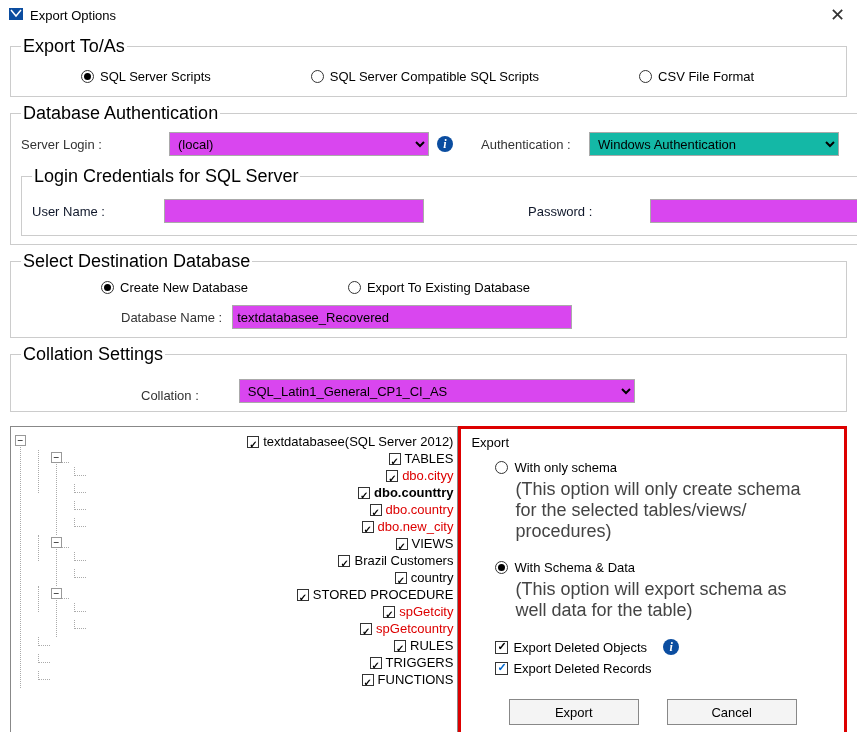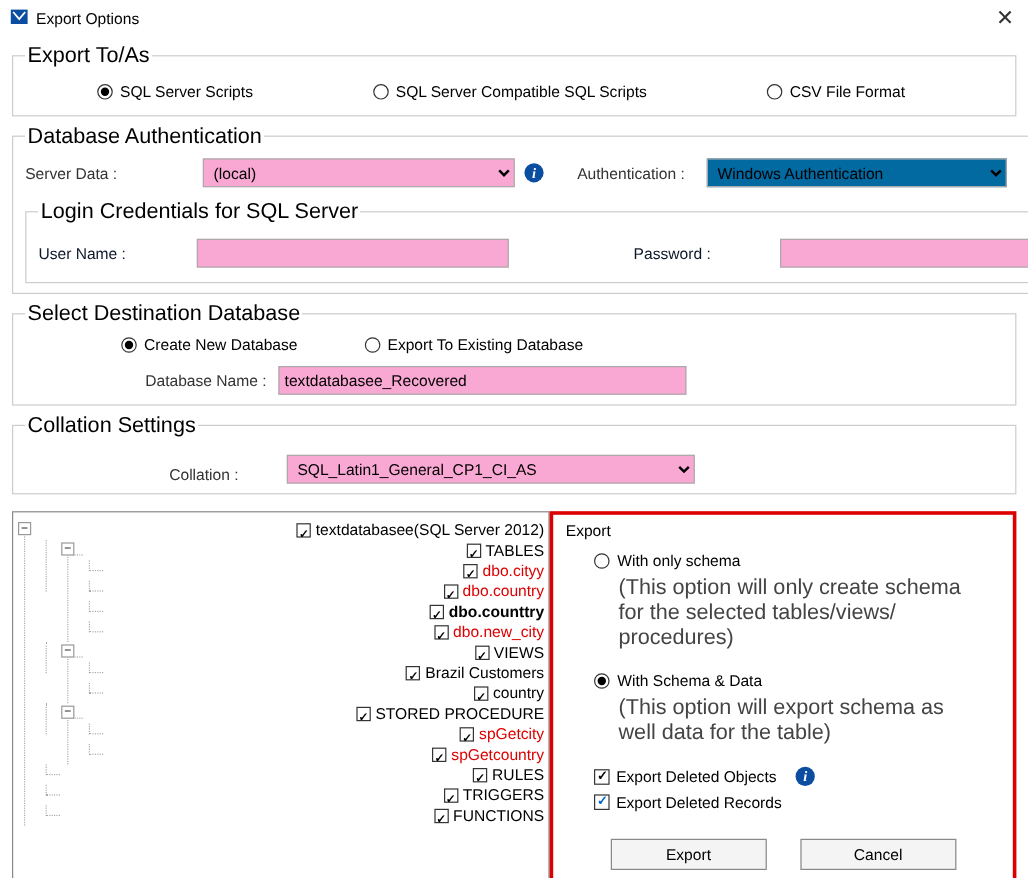--- a/index.html
+++ b/index.html
@@ -19,22 +19,22 @@
   .radio.selected .radio-circle::after { content: ""; position: absolute; width: 7px; height: 7px; background: #000; border-radius: 50%; left: 2px; top: 2px; }
 
   .checkbox { display: inline-flex; align-items: center; gap: 5px; cursor: pointer; }
   .check-box { width: 13px; height: 13px; border: 1px solid #333; position: relative; background: #fff; }
   .checkbox.checked .check-box::after { content: "✓"; position: absolute; font-size: 11px; left: 1px; top: -2px; color: #000; font-weight: bold; }
   .checkbox.checked.blue .check-box::after { color: #0066cc; }
 
   .label { color: #333; }
   .label.gray { color: #0f172a; }
 
-  select, input.txt { border: 1px solid #aaa; padding: 2px 4px; font-family: inherit; font-size: 13px; height: 24px; background: #f9a8d4; }
-  select.gray { background: #0369a1; }
+  select, input.txt { border: 1px solid #aaa; padding: 2px 4px; font-family: inherit; font-size: 13px; height: 24px; background: #d946ef; }
+  select.gray { background: #14b8a6; }
 
   .info-icon { width: 16px; height: 16px; background: #0b4da0; border-radius: 50%; color: #fff; font-weight: bold; font-family: Georgia, serif; font-size: 12px; display: inline-flex; align-items: center; justify-content: center; font-style: italic; }
 
   
   .tree-panel { border: 1px solid #888; margin: 8px 0 8px 10px; padding: 6px 4px; overflow: auto; height: 312px; width: 455px; display: inline-block; vertical-align: top; }
   .tree ul { list-style: none; padding-left: 0; margin-left: 0; }
   .tree li { position: relative; padding-left: 14px; }
   .tree li > ul { margin-left: 4px; padding-left: 18px; }
   .tree li.has-children > .expander { position: absolute; left: 0; top: 2px; width: 11px; height: 11px; border: 1px solid #999; font-size: 10px; line-height: 9px; text-align: center; background: #fff; cursor: pointer; }
   .tree .node { display: flex; align-items: center; gap: 4px; padding: 1px 0; white-space: nowrap; justify-content: flex-end; }
@@ -52,21 +52,21 @@
   .export-panel .opt-block { margin-left: 24px; margin-bottom: 18px; }
   .export-panel .desc { color: #444; font-size: 18px; margin-left: 20px; margin-top: 2px; max-width: 290px; }
   .export-panel .checks { margin-left: 24px; margin-top: 10px; }
   .export-panel .checks .row { margin-bottom: 6px; }
   .btn-row { position: absolute; bottom: 10px; left: 0; right: 0; display: flex; justify-content: center; gap: 28px; }
   button.action { width: 130px; height: 26px; border: 1px solid #888; background: #f4f4f4; font-family: inherit; font-size: 13px; cursor: pointer; }
 
   .export-to-row { display: flex; justify-content: flex-start; gap: 100px; padding: 4px 10px 4px 60px; align-items: center; }
   .db-auth-grid { display: grid; grid-template-columns: 140px 260px 16px 120px 250px; align-items: center; gap: 8px; }
   .login-grid { display: grid; grid-template-columns: 120px 260px 80px 110px 260px; gap: 12px; align-items: center; padding: 4px 0; }
-  .dest-db-row1 { display: flex; gap: 56px; padding-left: 80px; align-items: center; }
+  .dest-db-row1 { display: flex; gap: 100px; padding-left: 80px; align-items: center; }
   .dest-db-row2 { display: flex; gap: 10px; padding-left: 100px; margin-top: 10px; align-items: center; }
   .coll-row { display: flex; gap: 40px; padding-left: 120px; align-items: flex-end; margin-top: 6px; }
 </style>
 </head>
 <body>
 
 <div class="titlebar">
   <span class="icon">
     <svg viewBox="0 0 16 16">
         <rect x="1" y="2" width="14" height="12" fill="#0b4da0"></rect>
@@ -91,21 +91,21 @@
     <span class="radio">
       <span class="radio-circle"></span>
         <span>CSV File Format</span>
     </span>
   </div>
 </fieldset>
 
 <fieldset>
   <legend>Database Authentication</legend>
   <div class="db-auth-grid">
-    <span class="label">Server Data :</span>
+    <span class="label">Server Login :</span>
     <select><option>(local)</option></select>
     <span class="info-icon">i</span>
     <span class="label" style="padding-left:20px">Authentication :</span>
     <select class="gray"><option>Windows Authentication</option></select>
   </div>
   <fieldset style="margin:10px 0 0 0">
     <legend>Login Credentials for SQL Server</legend>
     <div class="login-grid">
       <span class="label gray">User Name :</span>
       <input class="txt" style="">
@@ -131,21 +131,21 @@
   <div class="dest-db-row2">
     <span class="label">Database Name :</span>
     <input class="txt" style="width: 340px;" value="textdatabasee_Recovered">
   </div>
 </fieldset>
 
 <fieldset>
   <legend>Collation Settings</legend>
   <div class="coll-row">
     <span class="label">Collation :</span>
-    <select style="width:340px"><option>SQL_Latin1_General_CP1_CI_AS</option></select>
+    <select style="width:396px"><option>SQL_Latin1_General_CP1_CI_AS</option></select>
   </div>
 </fieldset>
 
 <div style="display:flex">
   <div class="tree-panel tree">
     <ul>
       <li class="has-children">
         <span class="expander">−</span>
         <span class="node">
           <span class="check-box tick"></span>
@@ -161,27 +161,27 @@
             <ul>
               <li>
                   <span class="node">
                     <span class="check-box tick"></span>
                     <span class="red">dbo.cityy</span>
                   </span>
                 </li>
               <li>
                   <span class="node">
                     <span class="check-box tick"></span>
+                    <span class="bold">dbo.counttry</span>
+                  </span>
+                </li>
+              <li>
+                  <span class="node">
+                    <span class="check-box tick"></span>
                     <span class="red">dbo.country</span>
-                  </span>
-                </li>
-              <li>
-                  <span class="node">
-                    <span class="check-box tick"></span>
-                    <span class="bold">dbo.counttry</span>
                   </span>
                 </li>
               <li>
                   <span class="node">
                     <span class="check-box tick"></span>
                     <span class="red">dbo.new_city</span>
                   </span>
                 </li>
             </ul>
           </li>

